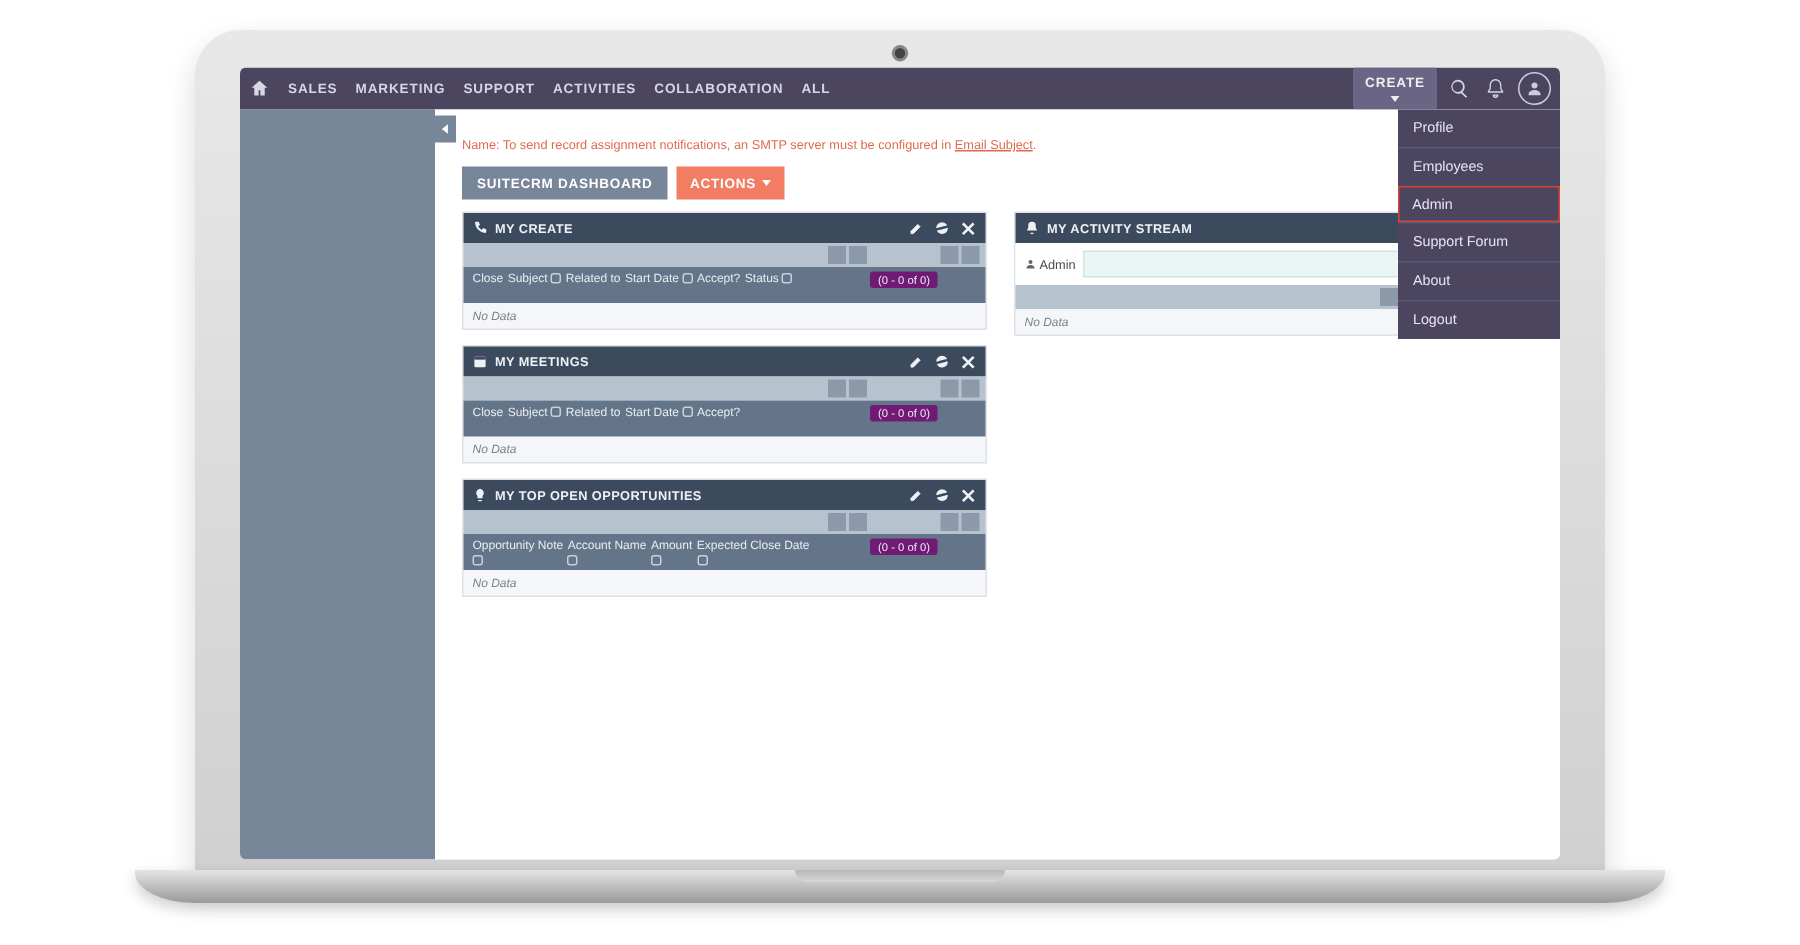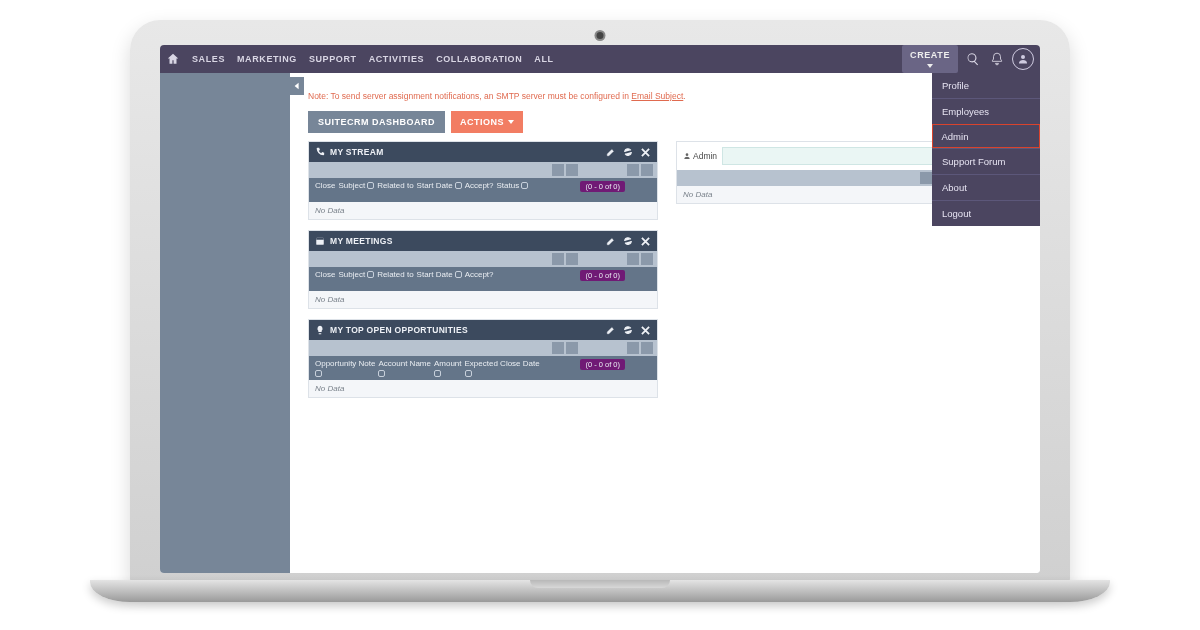--- a/index.html
+++ b/index.html
@@ -207,42 +207,42 @@
         <div class="collapse-tab">
           <svg width="8" height="8" viewBox="0 0 10 10">
               <path d="M7 1L2 5l5 4z"></path>
             </svg>
         </div>
       </div>
 
       <div class="content">
 
         <div class="note">
-          <span>Note: To send server assignment notifications, an SMTP server must be configured in </span><a href="#">Email Subject</a><span>.</span>
+          <span>Name: To send record assignment notifications, an SMTP server must be configured in </span><a href="#">Email Subject</a><span>.</span>
         </div>
 
         <div class="tabrow">
           <div class="tab-dash">SUITECRM DASHBOARD</div>
           <div class="tab-actions">
             <span>ACTIONS</span>
             <span class="caret-dn"></span>
           </div>
         </div>
 
         <div class="cols">
           <div class="col">
 
             <div class="dashlet">
               <div class="d-head">
                 <span class="ticon">
                     <svg viewBox="0 0 24 24">
                       <path d="M6 2h4l2 5-3 2a12 12 0 006 6l2-3 5 2v4a2 2 0 01-2 2A18 18 0 014 4a2 2 0 012-2z"></path>
                     </svg>
                   </span>
-                <span class="ttl">MY STREAM</span>
+                <span class="ttl">MY CREATE</span>
                 <span class="spacer"></span>
                 <span class="hact">
                     <svg width="10" height="10" viewBox="0 0 24 24">
                       <path d="M3 17l11-11 4 4L7 21H3v-4z"></path>
                     </svg>
                   </span>
                 <span class="hact">
                     <svg width="10" height="10" viewBox="0 0 24 24" fill="none" stroke-width="2.5">
                       <path d="M4 12a8 8 0 018-8 8 8 0 017 4M20 12a8 8 0 01-15 4"></path>
                     </svg>
@@ -391,20 +391,44 @@
                     <span class="sortic"></span>
                   </span>
               </div>
               <div class="d-empty">No Data</div>
             </div>
 
           </div>
 
           <div class="col">
             <div class="dashlet">
+              <div class="d-head">
+                <span class="ticon">
+                    <svg viewBox="0 0 24 24">
+                      <path d="M12 2a6 6 0 00-6 6v4l-2 3v1h16v-1l-2-3V8a6 6 0 00-6-6zm0 20a2.5 2.5 0 002.5-2.5h-5A2.5 2.5 0 0012 22z"></path>
+                    </svg>
+                  </span>
+                <span class="ttl">MY ACTIVITY STREAM</span>
+                <span class="spacer"></span>
+                <span class="hact">
+                    <svg width="10" height="10" viewBox="0 0 24 24">
+                      <path d="M3 17l11-11 4 4L7 21H3v-4z"></path>
+                    </svg>
+                  </span>
+                <span class="hact">
+                    <svg width="10" height="10" viewBox="0 0 24 24" fill="none" stroke-width="2.5">
+                      <path d="M4 12a8 8 0 018-8 8 8 0 017 4M20 12a8 8 0 01-15 4"></path>
+                    </svg>
+                  </span>
+                <span class="hact">
+                    <svg width="9" height="9" viewBox="0 0 10 10" stroke-width="2">
+                      <path d="M1 1l8 8M9 1L1 9"></path>
+                    </svg>
+                  </span>
+              </div>
               <div class="activity-post">
                 <span class="usr">
                   <svg width="8" height="8" viewBox="0 0 24 24" fill="#666">
                       <circle cx="12" cy="8" r="4"></circle>
                       <path d="M4 20c0-4 4-6 8-6s8 2 8 6v1H4z"></path>
                     </svg>
                   <span>Admin</span>
                 </span>
                 <input type="text" placeholder="" style="">
                 <button class="post-btn">POST</button>

